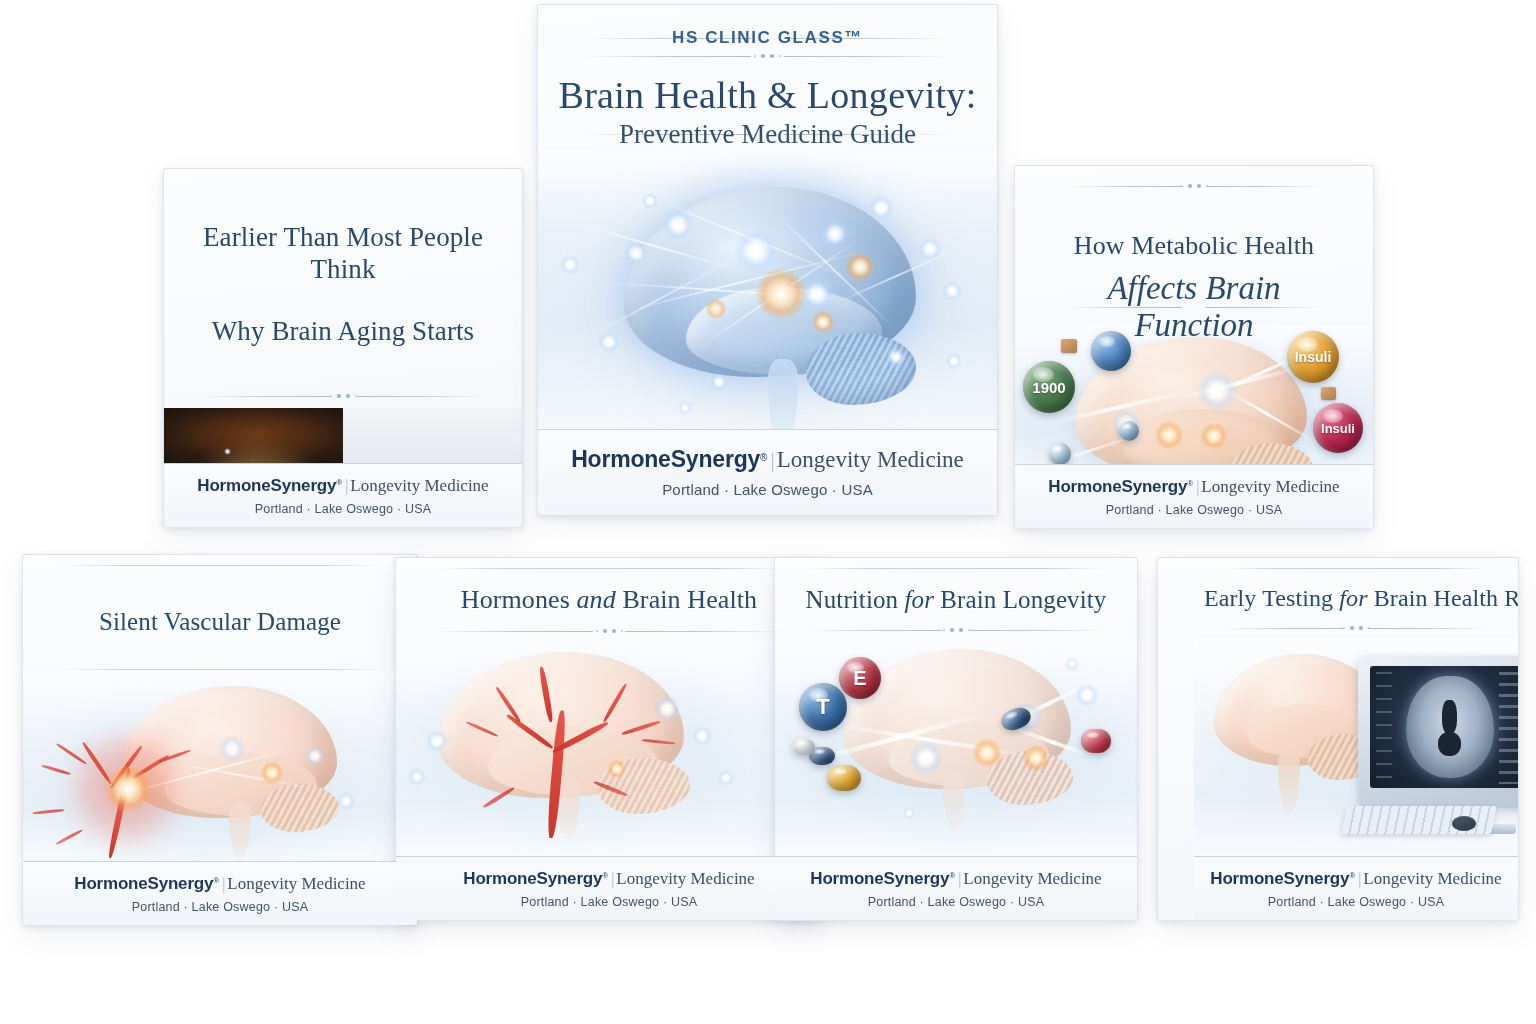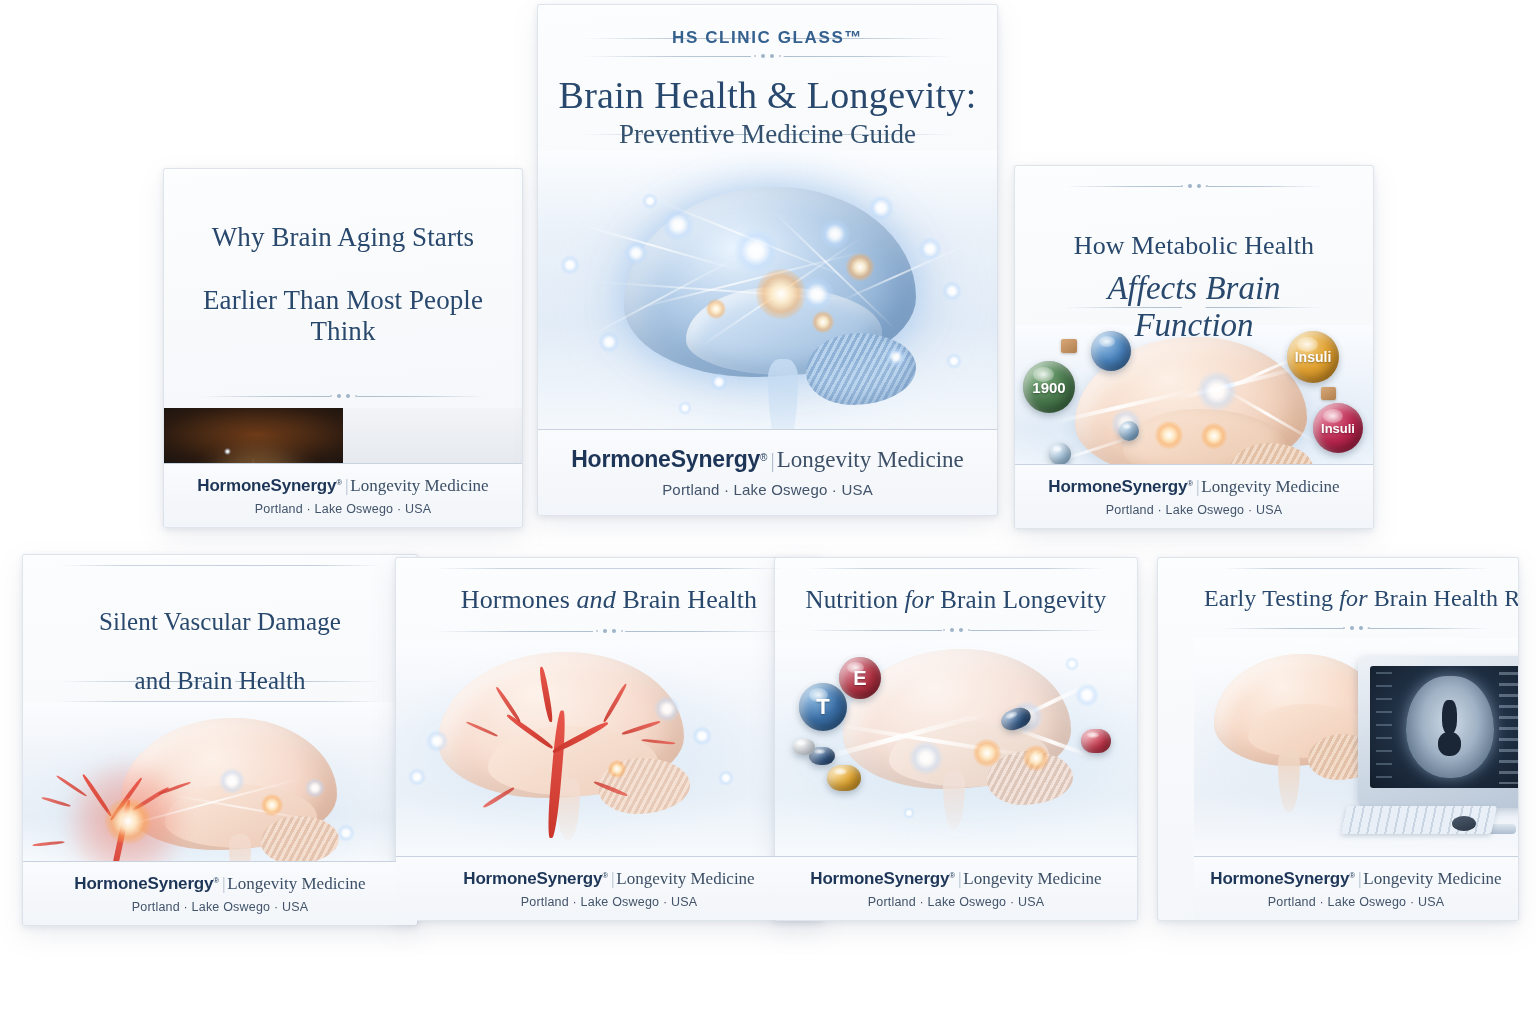--- a/index.html
+++ b/index.html
@@ -266,22 +266,22 @@
 </style>
 </head>
 <body>
 
 <div id="stage">
 
   <div class="card" style="left:163px; top:168px; width:360px; height:360px;">
 
     <div class="card-head" style="padding:22px 16px 0;">
       <div class="title" style="font-size:27px;">
+        <div>Earlier Than Most People Think</div>
         <div>Why Brain Aging Starts</div>
-        <div>Earlier Than Most People Think</div>
       </div>
       <div class="rule" style="margin-top:12px;">
         <span class="dots">
           <i class="sm"></i>
             <i></i>
             <i></i>
             <i class="sm"></i>
         </span>
       </div>
     </div>
@@ -456,23 +456,20 @@
     </div>
   </div>
 
   <div class="card" style="left:22px; top:554px; width:396px; height:372px;">
 
     <div class="card-head" style="padding:10px 14px 0;">
       <div class="hair"></div>
       <div class="title" style="font-size:25px; margin-top:12px;">
         <div>Silent Vascular Damage</div>
       </div>
-      <div class="rule" style="height:32px;">
-        <span style="position:relative; z-index:3; padding:0 10px; font-size:25px; color:#29486d;">and Brain Health</span>
-      </div>
       <div class="hair" style="margin-top:4px;"></div>
     </div>
 
     <div class="art" style="background:linear-gradient(180deg,#fbfcfe 0%,#eef3f9 42%,#e9f0f7 72%,#f7fafd 100%);">
       <div class="mist" style="left:10px; top:40px; width:330px; height:150px; background:radial-gradient(ellipse, rgba(210,228,245,0.6), rgba(210,228,245,0)); filter:blur(16px);"></div>
 
       <div class="brain" style="left:98px; top:16px; width:216px; height:132px;
                   background:radial-gradient(ellipse at 42% 30%, #fdf1e9 0%, #f7ddd0 44%, #edc9b6 76%, #e0b9a4 100%);
                   box-shadow:inset -12px -10px 24px rgba(180,130,105,0.33), inset 10px 8px 22px rgba(255,255,255,0.7);"></div>
       <div class="brain-lobe" style="left:142px; top:82px; width:152px; height:64px; border-radius:46% 54% 50% 50% / 60% 52% 48% 40%;

